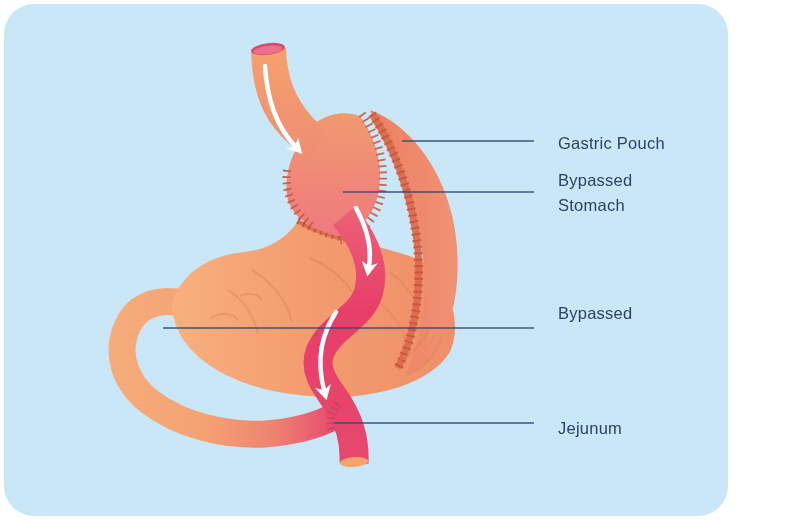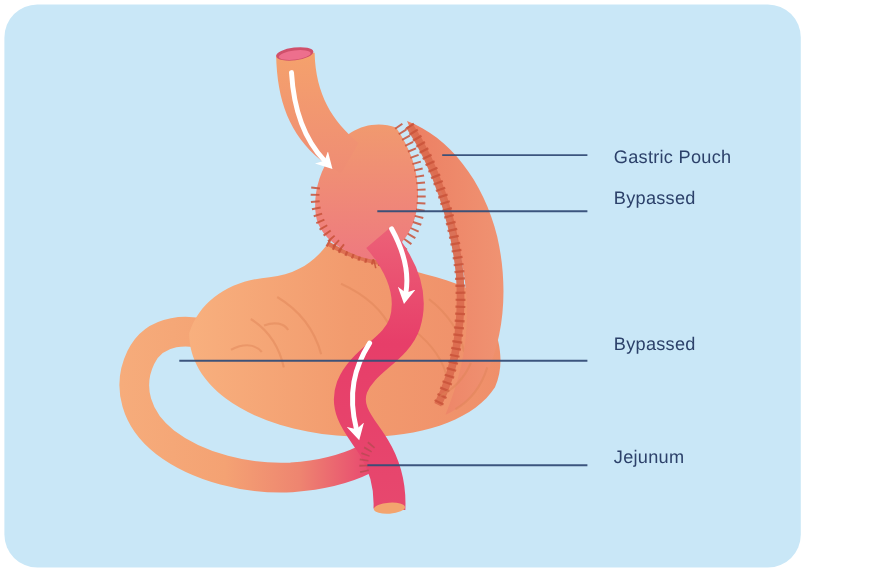--- a/index.html
+++ b/index.html
@@ -6,21 +6,21 @@
   .page{position:relative;width:732px;height:520px;background:#ffffff;overflow:hidden;
         font-family:"Liberation Sans","DejaVu Sans",sans-serif;}
   .card{position:absolute;left:4px;top:4px;right:4px;bottom:4px;border-radius:30px;background:#c9e7f7;}
   .art{position:absolute;left:0;top:0;}
   .label{position:absolute;left:558px;font-size:16.5px;line-height:25px;color:#2c416a;
          letter-spacing:.25px;font-weight:500;white-space:nowrap;}
   .label span{display:block;}
   .lbl-gastric-pouch{top:131px;}
   .lbl-bypassed-stomach{top:168px;}
   .lbl-bypassed-duodenum{top:301px;}
-  .lbl-jejunum{top:404px;}
+  .lbl-jejunum{top:416px;}
 </style>
 </head>
 <body>
 
 <div class="page">
   <div class="card"></div>
 
   <svg class="art" width="800" height="520" viewBox="0 0 800 520">
     <defs>
       <linearGradient id="gEso" x1="0" y1="45" x2="0" y2="155" gradientUnits="userSpaceOnUse">
@@ -113,20 +113,21 @@
       <line x1="163" y1="328" x2="534" y2="328" stroke="#344e78"></line>
       <line x1="334" y1="423" x2="534" y2="423" stroke="#344e78"></line>
     </g>
   </svg>
 
   <div class="label lbl-gastric-pouch">
     <span>Gastric Pouch</span>
   </div>
   <div class="label lbl-bypassed-stomach">
     <span>Bypassed</span>
+    <span>Stomach</span>
   </div>
   <div class="label lbl-bypassed-duodenum">
     <span>Bypassed</span>
   </div>
   <div class="label lbl-jejunum">
     <span>Jejunum</span>
   </div>
 </div>
 
 </body></html>

